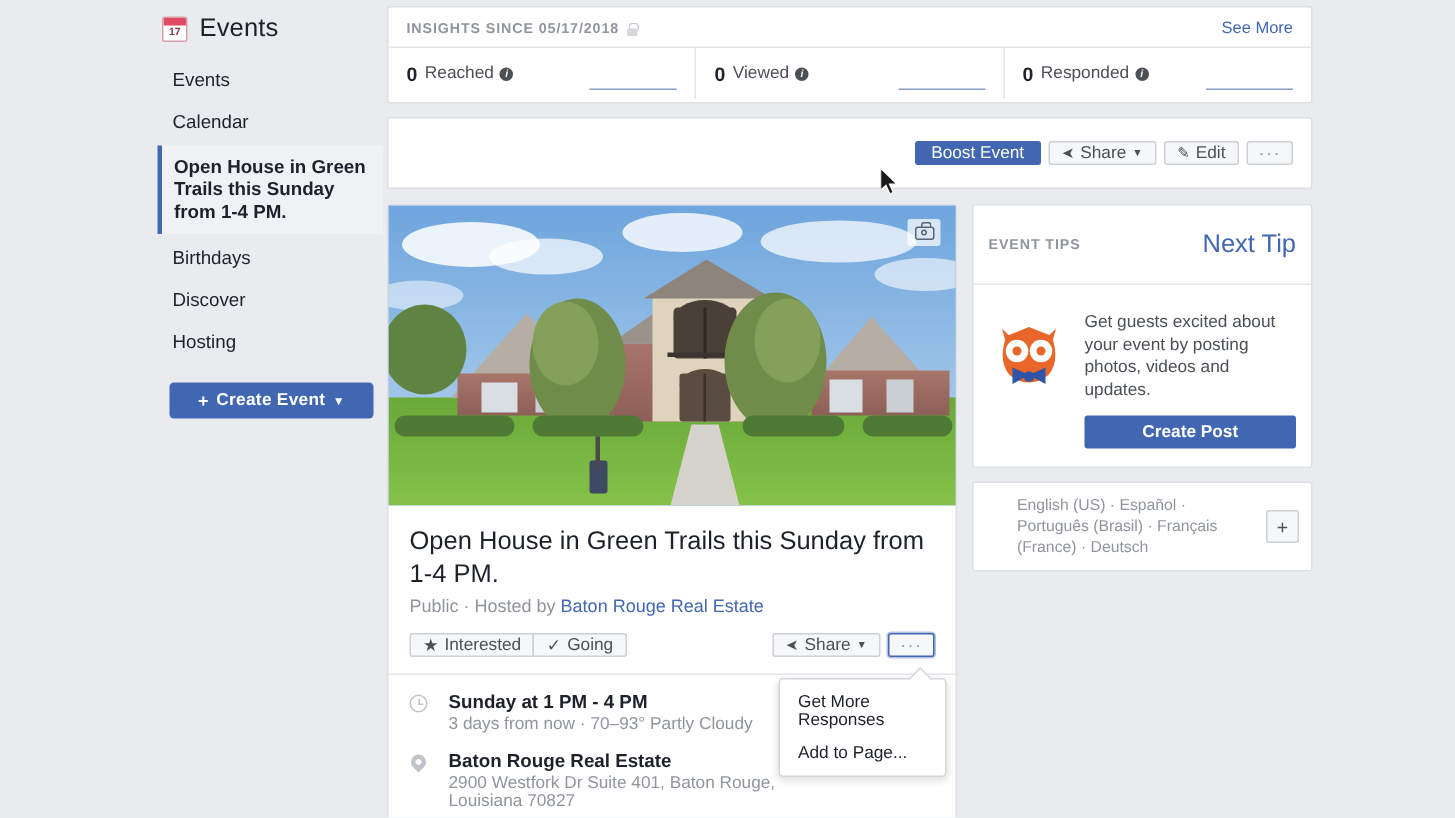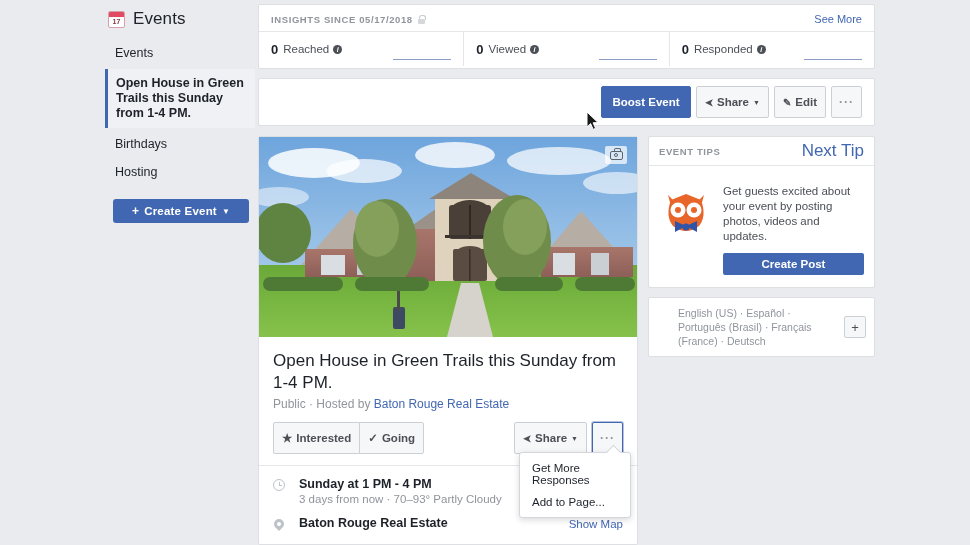--- a/index.html
+++ b/index.html
@@ -86,22 +86,22 @@
     height: 0; border-bottom: 1.5px solid #8b9dc3;
   }
 
   
   .actionbar {
     position: absolute; left: 258px; top: 78px; width: 617px; height: 48px;
     display: flex; align-items: center; justify-content: flex-end; gap: 5px;
     padding-right: 12px;
   }
   .btn {
-    height: 32px; border: 1px solid #ccd0d5; background: #f6f7f9;
-    border-radius: 2px; font-size: 11.5px; font-weight: bold; color: #4b4f56;
+    height: 16px; border: 1px solid #ccd0d5; background: #f6f7f9;
+    border-radius: 2px; font-size: 11.5px; font-weight: normal; color: #4b4f56;
     display: inline-flex; align-items: center; justify-content: center; gap: 4px;
     padding: 0 8px; cursor: pointer;
   }
   .btn.primary { background: #4267b2; border-color: #4267b2; color: #fff; padding: 0 10px; }
   .btn .caret { font-size: 7px; }
   .icon-share { font-size: 10px; transform: scaleX(-1); display: inline-block; }
   .icon-pencil { font-size: 10px; display: inline-block; }
   .btn.dots { padding: 0 7px; letter-spacing: 1px; font-size: 12px; color: #8d949e; }
 
   
@@ -175,21 +175,21 @@
     width: 10px; height: 10px; background: #fff;
     border-left: 1px solid #d3d6db; border-top: 1px solid #d3d6db;
     transform: rotate(45deg);
   }
   .dd-item { font-size: 11.5px; color: #1d2129; padding: 5px 12px; cursor: pointer; }
 
   
   .rail { position: absolute; left: 648px; top: 136px; width: 227px; }
   .tips-head {
     display: flex; justify-content: space-between; align-items: center;
-    padding: 4px 10px; border-bottom: 1px solid #e5e6e9;
+    padding: 16px 10px; border-bottom: 1px solid #e5e6e9;
   }
   .tips-label { font-size: 9.5px; color: #90949c; letter-spacing: .6px; font-weight: bold; }
   .next-tip { font-size: 17px; color: #4267b2; cursor: pointer; }
   .tips-body { padding: 9px 10px 12px 10px; }
   .tips-title { font-size: 12px; font-weight: bold; color: #1d2129; }
   .tips-flex { display: flex; gap: 10px; margin-top: 9px; align-items: flex-start; }
   .owl { width: 54px; flex: 0 0 auto; padding-top: 2px; }
   .tips-text { font-size: 11.5px; color: #4b4f56; line-height: 15px; }
   .create-post-btn {
     margin-top: 9px; height: 22px; background: #4267b2; color: #fff;
@@ -221,22 +221,24 @@
   <div class="sidebar">
     <div class="sb-head">
       <div class="cal-icon">
         <div class="cal-top"></div>
         <div class="cal-num">17</div>
       </div>
       <div class="sb-title">Events</div>
     </div>
 
     <div class="sb-item">Events</div>
+    <div class="sb-item">Calendar</div>
     <div class="sb-item active">Open House in Green Trails this Sunday from 1-4 PM.</div>
     <div class="sb-item">Birthdays</div>
+    <div class="sb-item">Discover</div>
     <div class="sb-item">Hosting</div>
 
     <div class="create-btn">
       <span class="plus">+</span>
       <span>Create Event</span>
       <span class="caret">▼</span>
     </div>
   </div>
 
   <div class="insights card">
@@ -396,20 +398,21 @@
       <div class="detail-main">
         <div class="detail-t1">Sunday at 1 PM - 4 PM</div>
         <div class="detail-t2">3 days from now · 70–93° Partly Cloudy</div>
       </div>
     </div>
 
     <div class="detail-row" style="padding-bottom:12px">
       <div class="detail-ic"><span class="pin-ic"></span></div>
       <div class="detail-main">
         <div class="detail-t1">Baton Rouge Real Estate</div>
+        <div class="detail-t2">2900 Westfork Dr Suite 401, Baton Rouge, Louisiana 70827</div>
       </div>
       <div class="show-map">Show Map</div>
     </div>
   </div>
 
   <div class="dropdown">
     <div class="dd-item">Get More Responses</div>
     <div class="dd-item">Add to Page...</div>
   </div>
 

